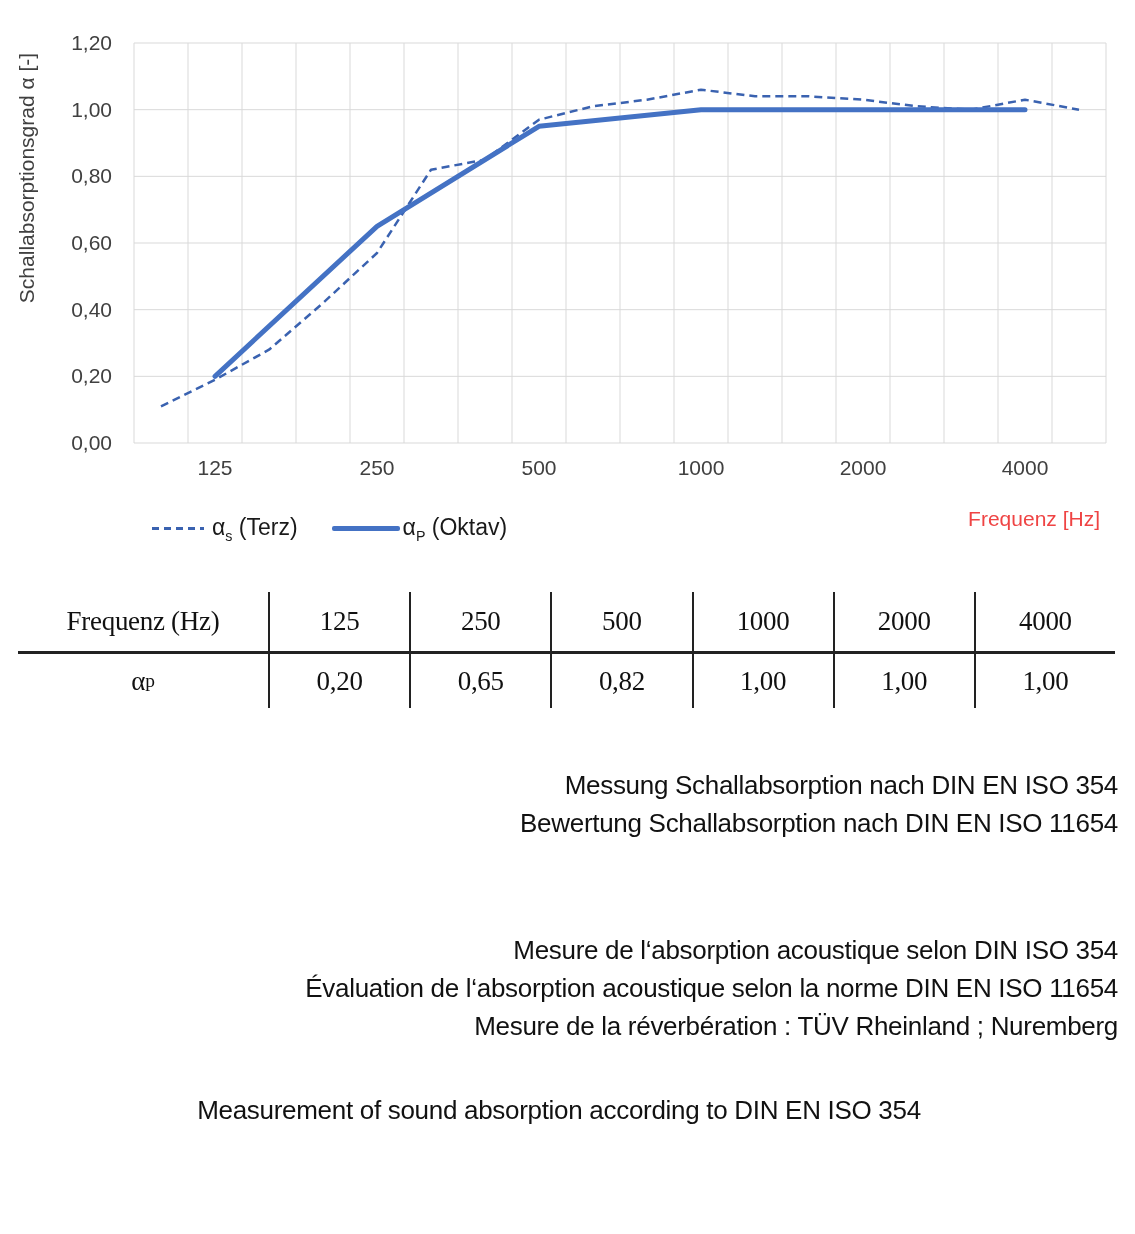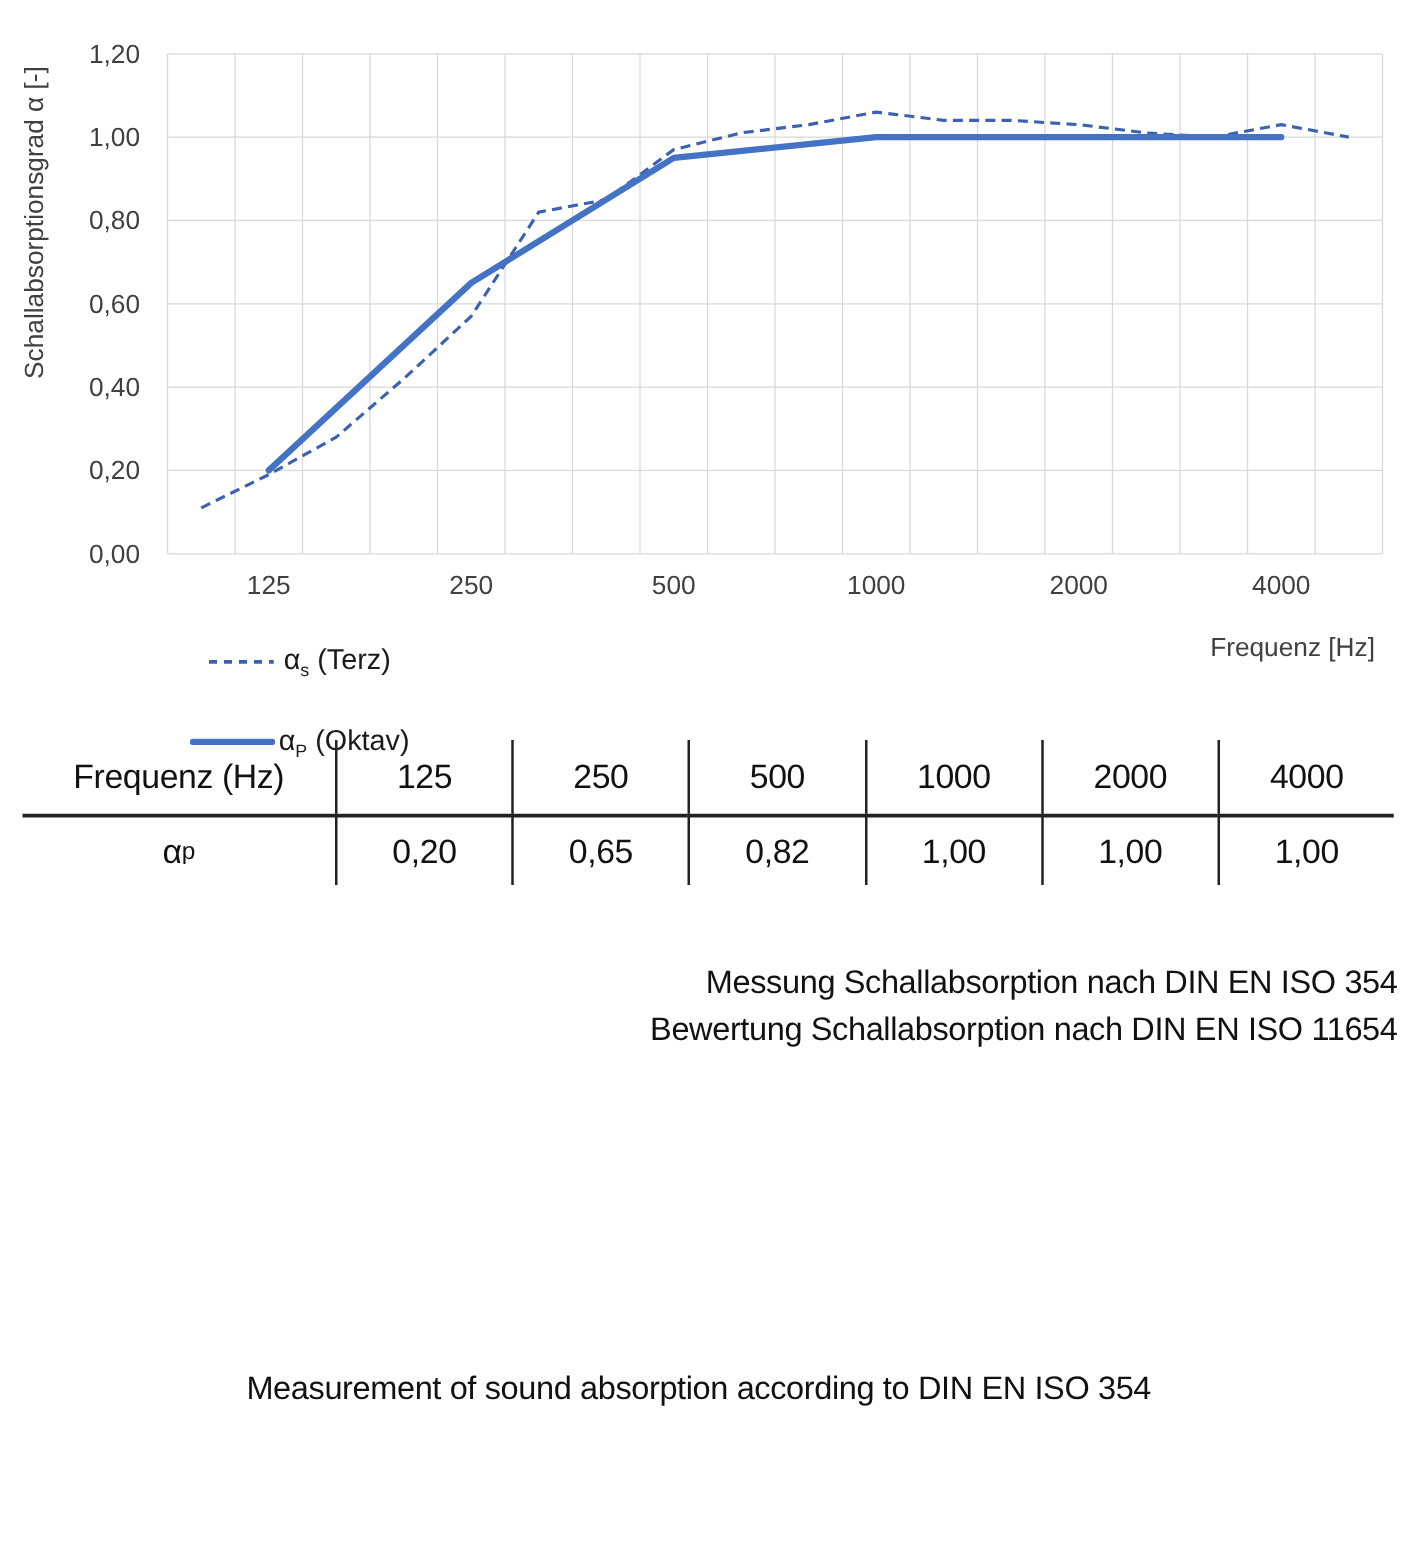--- a/index.html
+++ b/index.html
@@ -10,41 +10,42 @@
     font-family:"Liberation Sans","DejaVu Sans",sans-serif;
     color:#111111;
     overflow:hidden;
   }
   
   #chart-svg{position:absolute;top:0;left:0;}
   #chart-svg text{font-family:"Liberation Sans","DejaVu Sans",sans-serif;}
   .legend{
     position:absolute;top:514px;left:152px;
     display:flex;align-items:center;gap:34px;
-    font-size:23px;color:#1a1a1a;flex-direction:column;
+    font-size:23px;color:#1a1a1a;
   }
   .legend-item{display:flex;align-items:center;}
   .legend-item .sample{display:inline-block;}
   .sample-dashed{width:52px;height:3px;margin-right:8px;}
   .sample-solid{width:68px;height:5px;margin-right:3px;border-radius:2px;}
   .legend-label sub{font-size:0.62em;}
   .freq-axis-label{
     position:absolute;top:507px;right:35px;
-    font-size:21px;color:#404040;
+    font-size:21px;color:#ef4444;
   }
   
   .abs-table{
     position:absolute;top:592px;left:18px;width:1097px;
     display:grid;
     grid-template-columns:250px repeat(6,1fr);
     font-size:27px;letter-spacing:-0.3px;color:#111111;
   }
   .t-cell{
     display:flex;align-items:center;justify-content:center;
     height:59px;
+    font-family:Liberation Serif, serif;
   }
   .t-cell.row2{height:54px;border-top:3px solid #222222;}
   .t-cell.colline{border-left:2px solid #222222;}
   .t-cell sub{font-size:0.72em;}
   
   .notes{
     position:absolute;left:0;right:17px;
     text-align:right;
     font-size:26px;line-height:38px;letter-spacing:-0.3px;
     color:#111111;
@@ -136,17 +137,22 @@
     <div class="t-cell row2 colline">0,82</div>
     <div class="t-cell row2 colline">1,00</div>
     <div class="t-cell row2 colline">1,00</div>
     <div class="t-cell row2 colline">1,00</div>
   </div>
 
   <div class="notes notes-de">
     <div>Messung Schallabsorption nach DIN EN ISO 354</div>
     <div>Bewertung Schallabsorption nach DIN EN ISO 11654</div>
   </div>
+  <div class="notes notes-fr">
+    <div>Mesure de l‘absorption acoustique selon DIN ISO 354</div>
+    <div>Évaluation de l‘absorption acoustique selon la norme DIN EN ISO 11654</div>
+    <div>Mesure de la réverbération : TÜV Rheinland ; Nuremberg</div>
+  </div>
   <div class="notes notes-en">
     <div>Measurement of sound absorption according to DIN EN ISO 354</div>
   </div>
 
 </div>
 
 </body></html>

